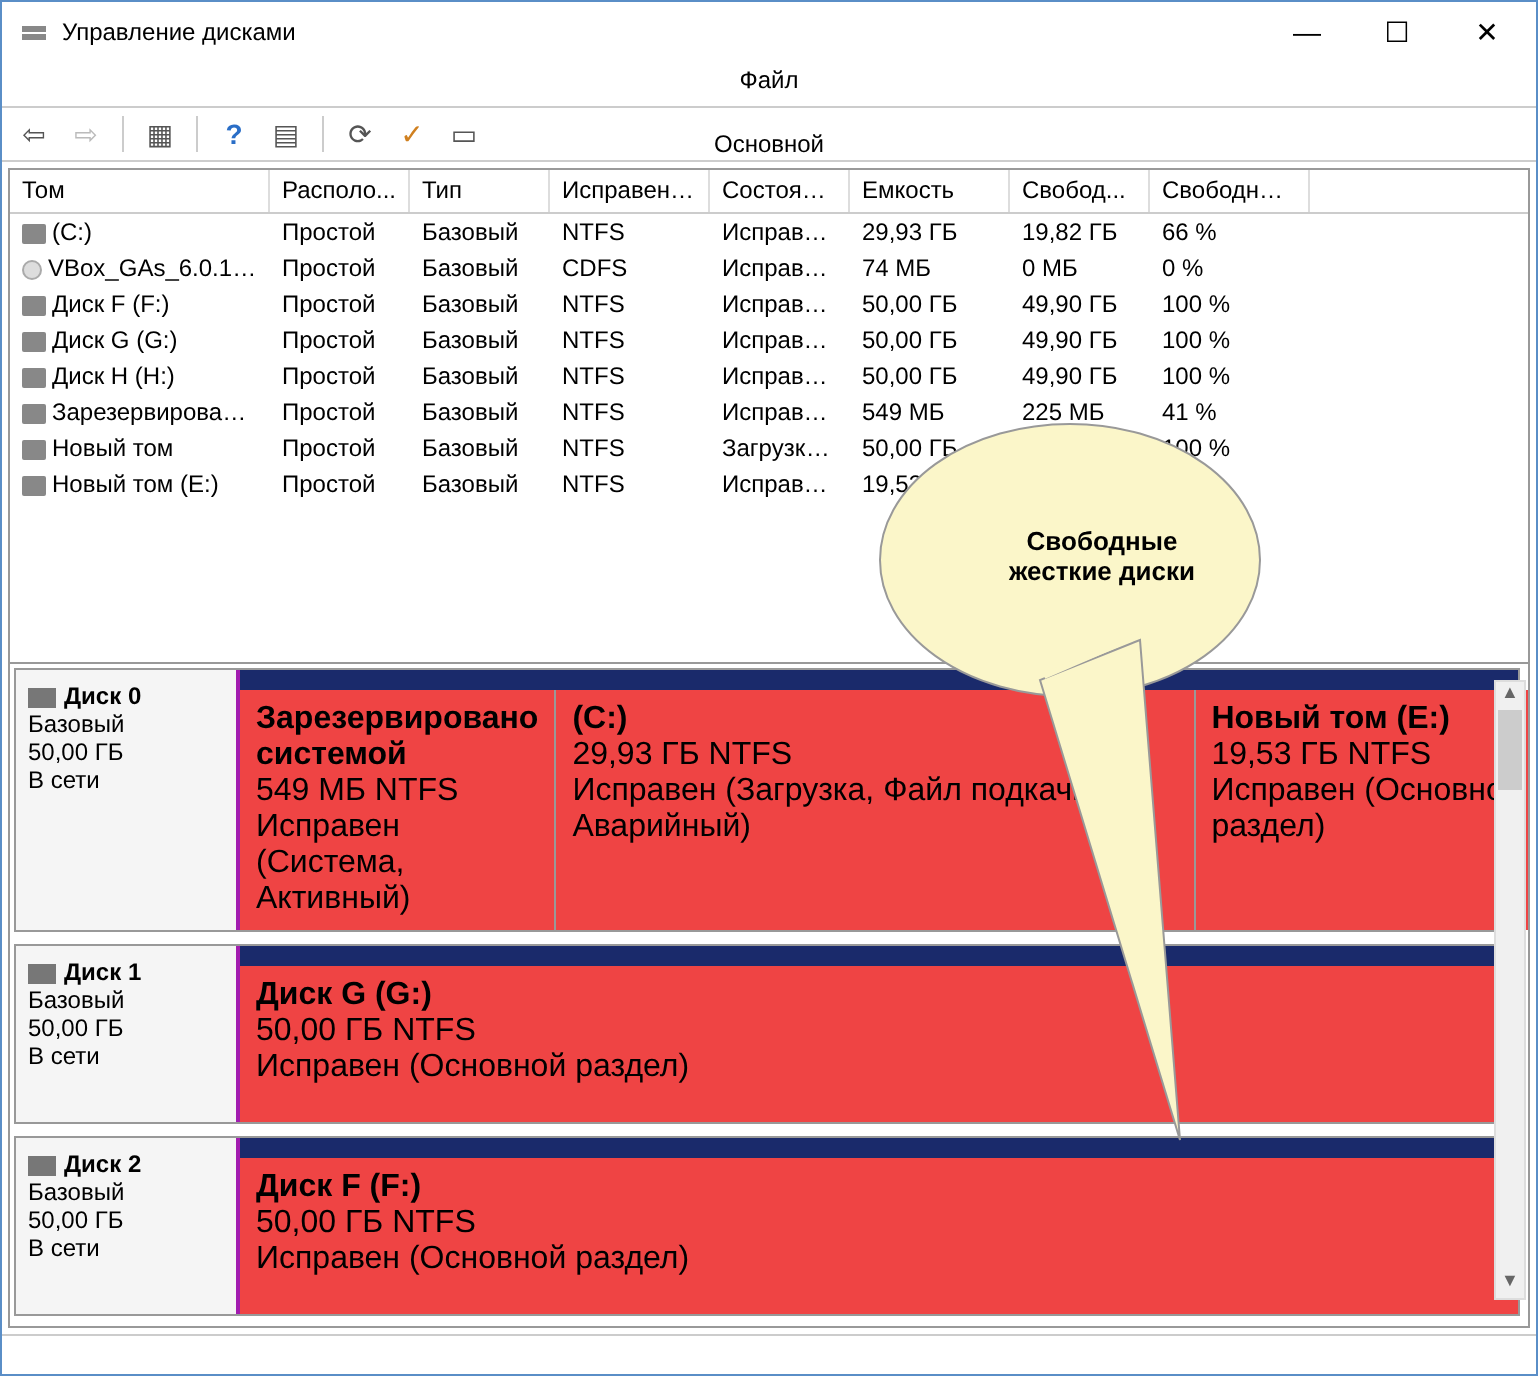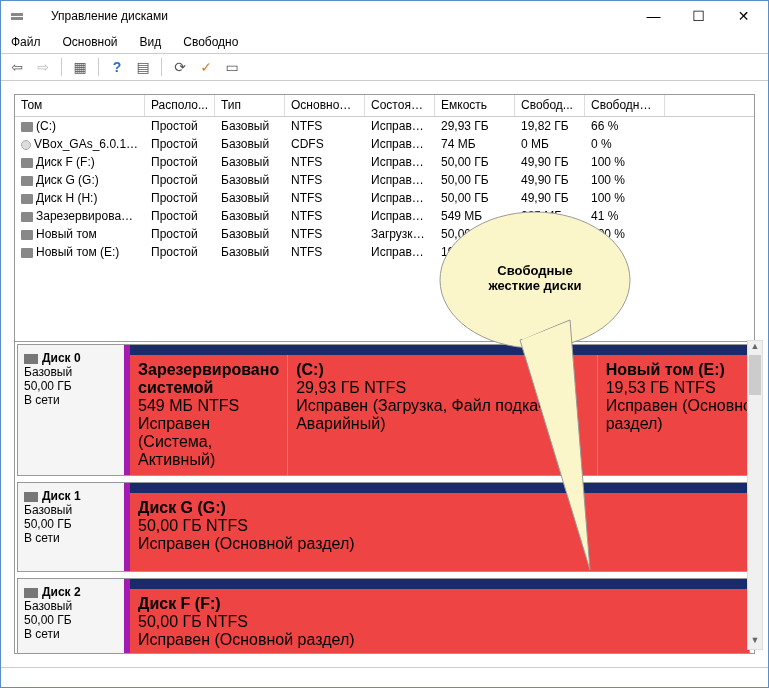--- a/index.html
+++ b/index.html
@@ -1,46 +1,46 @@
 <!DOCTYPE html>
 <html><head>
 <meta charset="utf-8">
 <style>
 * { box-sizing: border-box; margin: 0; padding: 0; }
 body { font-family: "Segoe UI", Tahoma, sans-serif; font-size: 12px; background: #fff; width: 769px; height: 688px; overflow: hidden; position: relative; }
 .window { border: 1px solid #5a8ec7; width: 769px; height: 688px; display: flex; flex-direction: column; }
 .titlebar { height: 30px; display: flex; align-items: center; padding: 0 2px 0 8px; background: #fff; }
 .titlebar .icon { width: 16px; height: 16px; margin-right: 6px; display: inline-flex; align-items: center; justify-content: center; }
-.titlebar .title { flex: 1; font-size: 12px; margin-left: 20px; }
+.titlebar .title { flex: 1; font-size: 12px; }
 .titlebar .controls { display: flex; }
 .titlebar .controls button { width: 45px; height: 28px; border: none; background: transparent; font-size: 14px; cursor: pointer; }
-.menubar { height: 22px; display: flex; align-items: center; padding: 0 6px; gap: 14px; font-size: 12px; }
+.menubar { height: 22px; display: flex; align-items: center; padding: 0 6px; gap: 14px; font-size: 12px; flex-direction: column; }
 .menubar span { cursor: pointer; padding: 2px 4px; }
 .toolbar { height: 28px; border-top: 1px solid #ccc; border-bottom: 1px solid #ccc; display: flex; align-items: center; padding: 0 6px; gap: 6px; }
 .toolbar .btn { width: 20px; height: 20px; display: inline-flex; align-items: center; justify-content: center; cursor: pointer; font-size: 14px; color: #555; }
 .toolbar .sep { width: 1px; height: 18px; background: #ccc; margin: 0 2px; }
-.content { flex: 1; display: flex; flex-direction: column; border: 1px solid #999; margin: 13px; overflow: hidden; }
+.content { flex: 1; display: flex; flex-direction: column; border: 1px solid #999; margin: 3px; overflow: hidden; }
 .volume-list { border-bottom: 1px solid #999; background: #fff; }
 .vl-header { display: flex; background: #fff; border-bottom: 1px solid #ccc; height: 22px; }
 .vl-header div { border-right: 1px solid #ddd; padding: 3px 6px; font-size: 12px; white-space: nowrap; overflow: hidden; text-overflow: ellipsis; }
 .vl-row { display: flex; height: 18px; align-items: center; }
 .vl-row div { padding: 1px 6px; font-size: 12px; white-space: nowrap; overflow: hidden; text-overflow: ellipsis; }
 .c-vol { width: 130px; }
 .c-lay { width: 70px; }
 .c-type { width: 70px; }
 .c-fs { width: 80px; }
 .c-stat { width: 70px; }
 .c-cap { width: 80px; }
 .c-free { width: 70px; }
 .c-pct { width: 80px; }
 .vol-icon { display: inline-block; width: 12px; height: 10px; background: #888; margin-right: 3px; vertical-align: middle; border-radius: 1px; }
 .vol-icon.cd { background: #ddd; border-radius: 50%; border: 1px solid #aaa; width: 10px; height: 10px; }
 .disk-pane { flex: 1; overflow-y: auto; padding: 2px 4px 2px 2px; position: relative; }
 .disk-row { display: flex; margin-bottom: 6px; border: 1px solid #999; background: #fff; min-height: 90px; }
-.disk-info { width: 112px; border-right: 6px solid #a21caf; padding: 6px; background: #f5f5f5; font-size: 12px; }
+.disk-info { width: 112px; border-right: 2px solid #a21caf; padding: 6px; background: #f5f5f5; font-size: 12px; }
 .disk-info b { display: block; }
 .disk-info .dicon { display: inline-block; width: 14px; height: 10px; background: #777; margin-right: 4px; vertical-align: middle; }
 .disk-parts { flex: 1; display: flex; flex-direction: column; }
 .stripe { height: 10px; background: #1a2a6b; }
 .parts { flex: 1; display: flex; }
 .part { border-right: 1px solid #999; padding: 6px 8px; font-size: 16px; background: #ef4444; }
 .part:last-child { border-right: none; }
 .part b { display: block; }
 .legend { height: 22px; border-top: 1px solid #999; padding: 3px 8px; display: flex; gap: 16px; align-items: center; font-size: 12px; }
 .lg-sw { display: inline-block; width: 10px; height: 10px; margin-right: 4px; vertical-align: middle; }
@@ -92,21 +92,21 @@
     <span class="btn">▭</span>
   </div>
 
   <div class="content">
 
     <div class="volume-list">
       <div class="vl-header">
         <div class="c-vol">Том</div>
         <div class="c-lay">Располо...</div>
         <div class="c-type">Тип</div>
-        <div class="c-fs">Основной с...</div>
+        <div class="c-fs">Исправен с...</div>
         <div class="c-stat">Состояние</div>
         <div class="c-cap">Емкость</div>
         <div class="c-free">Свобод...</div>
         <div class="c-pct">Свободно %</div>
       </div>
       <div id="vol-rows">
           <div class="vl-row">
             <div class="c-vol"><span class="vol-icon "></span>(C:)</div>
             <div class="c-lay">Простой</div>
             <div class="c-type">Базовый</div>
@@ -236,14 +236,14 @@
   </div>
 
 </div>
 
 <div class="callout">
   <svg width="260" height="380">
     <ellipse cx="95" cy="70" rx="95" ry="68" fill="#fbf6c9" stroke="#999" stroke-width="1"></ellipse>
     <path d="M 80 130 L 150 360 L 130 110 Z" fill="#fbf6c9" stroke="#999" stroke-width="1"></path>
     <path d="M 82 128 L 128 108" stroke="#fbf6c9" stroke-width="3"></path>
   </svg>
-  <div style="position:absolute;left:0;top:0;width:190px;height:135px;display:flex;align-items:center;justify-content:center;text-align:center;font-weight:bold;font-size:13px;padding:30px">Свободные жесткие диски</div>
+  <div style="position:absolute;left:16px;top:0;width:190px;height:135px;display:flex;align-items:center;justify-content:center;text-align:center;font-weight:bold;font-size:13px;padding:30px">Свободные жесткие диски</div>
 </div>
 
 </body></html>

